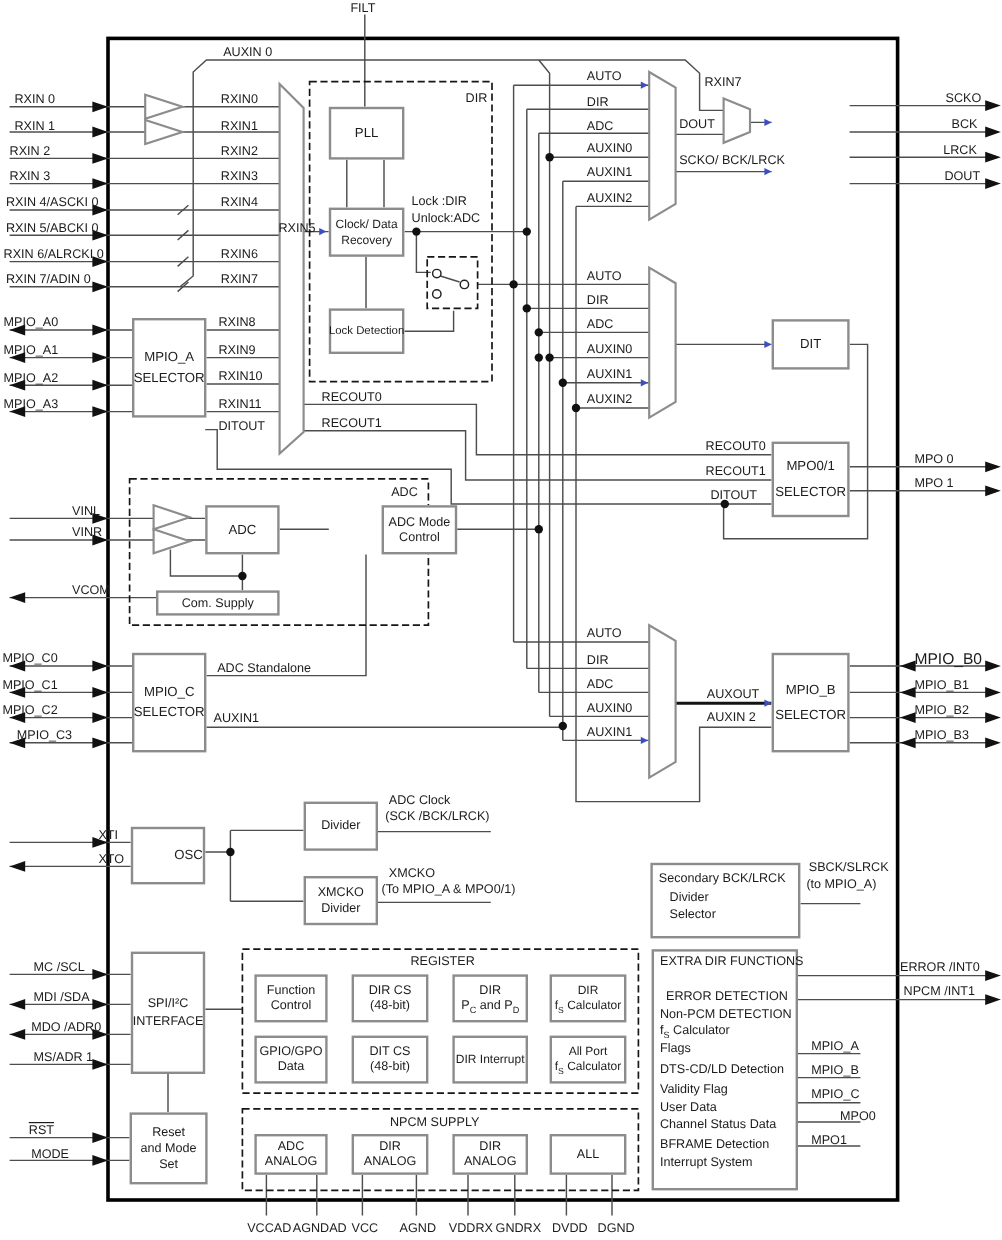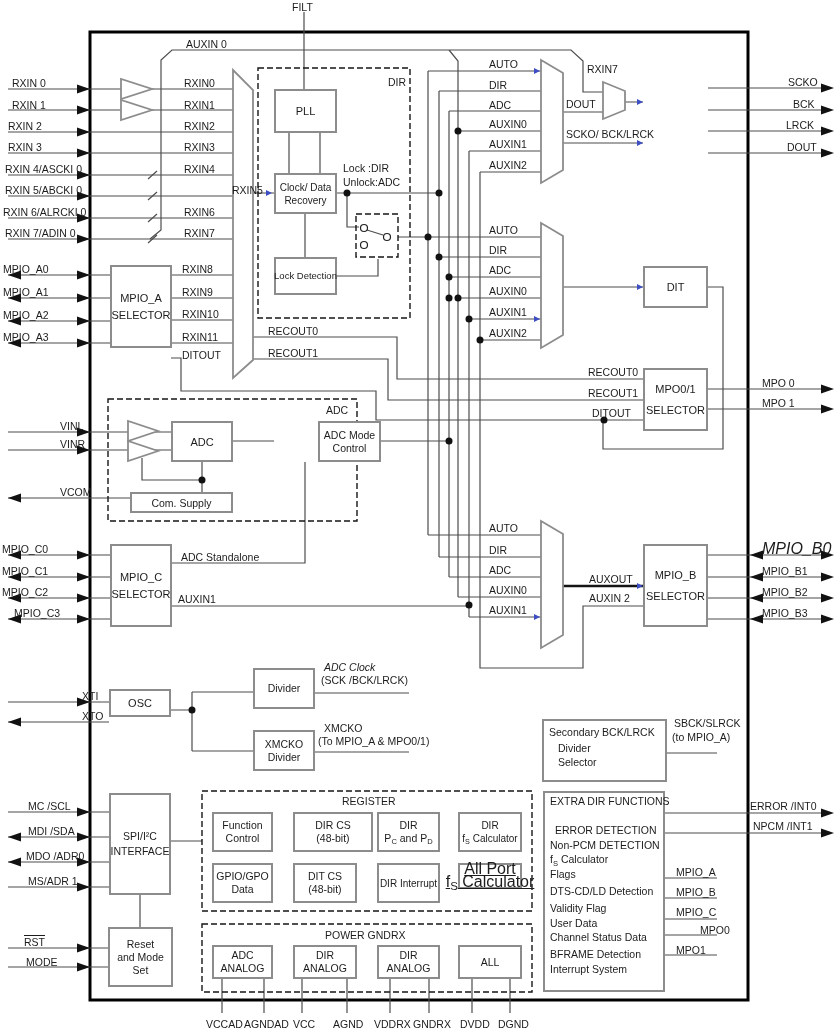--- a/index.html
+++ b/index.html
@@ -193,21 +193,21 @@
       <span>ADC Mode</span>
       <span>Control</span>
     </div>
     <div class="box" style="left: 130px; top: 492px; width: 103px; height: 21px; font-size: 10.5px; line-height: 12px;">
       <span>Com. Supply</span>
     </div>
     <div class="box" style="left: 110px; top: 544px; width: 62px; height: 83px; font-size: 11px; line-height: 17px;">
       <span>MPIO_C</span>
       <span>SELECTOR</span>
     </div>
-    <div class="box" style="left: 109px; top: 689px; width: 62px; height: 28px; font-size: 11px; line-height: 14px;">
+    <div class="box" style="left: 109px; top: 689px; width: 62px; height: 48px; font-size: 11px; line-height: 14px; align-items: flex-end;">
       <span>OSC</span>
     </div>
     <div class="box" style="left: 253px; top: 668px; width: 62px; height: 41px; font-size: 10.5px; line-height: 13px;">
       <span>Divider</span>
     </div>
     <div class="box" style="left: 253px; top: 730px; width: 62px; height: 41px; font-size: 10.5px; line-height: 13px;">
       <span>XMCKO</span>
       <span>Divider</span>
     </div>
     <div class="box" style="left: 109px; top: 793px; width: 62px; height: 102px; font-size: 10.5px; line-height: 15px;">
@@ -229,21 +229,21 @@
     <div class="box" style="left: 643px; top: 544px; width: 65px; height: 83px; font-size: 11px; line-height: 21px;">
       <span>MPIO_B</span>
       <span>SELECTOR</span>
     </div>
     <div class="box" style="left: 542px; top: 719px; width: 125px; height: 63px; font-size: 10.5px; line-height: 14px;"></div>
     <div class="box" style="left: 543px; top: 791px; width: 122px; height: 201px; font-size: 10.5px; line-height: 14px;"></div>
     <div class="box" style="left: 212px; top: 812px; width: 61px; height: 40px; font-size: 10.5px; line-height: 13px;">
       <span>Function</span>
       <span>Control</span>
     </div>
-    <div class="box" style="left: 293px; top: 812px; width: 80px; height: 40px; font-size: 10.5px; line-height: 13px;">
+    <div class="box" style="left: 293px; top: 812px; width: 64px; height: 40px; font-size: 10.5px; line-height: 13px;">
       <span>DIR CS</span>
       <span>(48-bit)</span>
     </div>
     <div class="box" style="left: 377px; top: 812px; width: 63px; height: 40px; font-size: 10.5px; line-height: 13px;">
       <span>DIR</span>
       <span><span>P</span><span class="sub">C</span><span> and P</span><span class="sub">D</span></span>
     </div>
     <div class="box" style="left: 458px; top: 812px; width: 64px; height: 40px; font-size: 10px; line-height: 13px;">
       <span>DIR</span>
       <span><span>f</span><span class="sub">S</span><span> Calculator</span></span>
@@ -252,21 +252,21 @@
       <span>GPIO/GPO</span>
       <span>Data</span>
     </div>
     <div class="box" style="left: 293px; top: 863px; width: 64px; height: 40px; font-size: 10.5px; line-height: 13px;">
       <span>DIT CS</span>
       <span>(48-bit)</span>
     </div>
     <div class="box" style="left: 377px; top: 863px; width: 63px; height: 40px; font-size: 10px; line-height: 13px;">
       <span>DIR Interrupt</span>
     </div>
-    <div class="box" style="left: 458px; top: 863px; width: 64px; height: 26px; font-size: 16px; line-height: 13px; text-decoration: underline;">
+    <div class="box" style="left: 458px; top: 863px; width: 64px; height: 40px; font-size: 10px; line-height: 13px;">
       <span>All Port</span>
       <span><span>f</span><span class="sub">S</span><span> Calculator</span></span>
     </div>
     <div class="box" style="left: 212px; top: 945px; width: 61px; height: 34px; font-size: 10.5px; line-height: 13px;">
       <span>ADC</span>
       <span>ANALOG</span>
     </div>
     <div class="box" style="left: 293px; top: 945px; width: 64px; height: 34px; font-size: 10.5px; line-height: 13px;">
       <span>DIR</span>
       <span>ANALOG</span>
@@ -321,28 +321,28 @@
     <div class="lbl" style="left: 182px; top: 349px; font-size: 10.5px;">DITOUT</div>
     <div class="lbl" style="left: 186px; top: 38px; font-size: 10.5px;">AUXIN 0</div>
     <div class="lbl" style="left: 268px; top: 325px; font-size: 10.5px;">RECOUT0</div>
     <div class="lbl" style="left: 268px; top: 347px; font-size: 10.5px;">RECOUT1</div>
     <div class="lbl" style="left: 388px; top: 76px; font-size: 10.5px;">DIR</div>
     <div class="lbl" style="left: 343px; top: 162px; font-size: 10.5px;">Lock :DIR</div>
     <div class="lbl" style="left: 343px; top: 176px; font-size: 10.5px;">Unlock:ADC</div>
     <div class="lbl" style="left: 326px; top: 404px; font-size: 10.5px;">ADC</div>
     <div class="lbl" style="left: 181px; top: 551px; font-size: 10.5px;">ADC Standalone</div>
     <div class="lbl" style="left: 178px; top: 593px; font-size: 10.5px;">AUXIN1</div>
-    <div class="lbl" style="left: 324px; top: 661px; font-size: 10.5px; font-style: italic;">ADC Clock</div>
+    <div class="lbl" style="left: 324px; top: 661px; font-size: 10.5px;">ADC Clock</div>
     <div class="lbl" style="left: 321px; top: 674px; font-size: 10.5px;">(SCK /BCK/LRCK)</div>
     <div class="lbl" style="left: 324px; top: 722px; font-size: 10.5px;">XMCKO</div>
     <div class="lbl" style="left: 318px; top: 735px; font-size: 10.5px;">(To MPIO_A &amp; MPO0/1)</div>
     <div class="lbl" style="left: 674px; top: 717px; font-size: 10.5px;">SBCK/SLRCK</div>
     <div class="lbl" style="left: 672px; top: 731px; font-size: 10.5px;">(to MPIO_A)</div>
     <div class="lbl" style="left: 342px; top: 795px; font-size: 10.5px;">REGISTER</div>
-    <div class="lbl" style="left: 325px; top: 929px; font-size: 10.5px;">POWER GNDRX</div>
+    <div class="lbl" style="left: 325px; top: 929px; font-size: 10.5px;">NPCM SUPPLY</div>
     <div class="lbl" style="left: 489px; top: 58px; font-size: 10.5px;">AUTO</div>
     <div class="lbl" style="left: 489px; top: 79px; font-size: 10.5px;">DIR</div>
     <div class="lbl" style="left: 489px; top: 99px; font-size: 10.5px;">ADC</div>
     <div class="lbl" style="left: 489px; top: 118px; font-size: 10.5px;">AUXIN0</div>
     <div class="lbl" style="left: 489px; top: 138px; font-size: 10.5px;">AUXIN1</div>
     <div class="lbl" style="left: 489px; top: 159px; font-size: 10.5px;">AUXIN2</div>
     <div class="lbl" style="left: 489px; top: 224px; font-size: 10.5px;">AUTO</div>
     <div class="lbl" style="left: 489px; top: 244px; font-size: 10.5px;">DIR</div>
     <div class="lbl" style="left: 489px; top: 264px; font-size: 10.5px;">ADC</div>
     <div class="lbl" style="left: 489px; top: 285px; font-size: 10.5px;">AUXIN0</div>
@@ -379,21 +379,21 @@
     <div class="lbl" style="left: 676px; top: 886px; font-size: 10.5px;">MPIO_B</div>
     <div class="lbl" style="left: 676px; top: 906px; font-size: 10.5px;">MPIO_C</div>
     <div class="lbl" style="left: 676px; top: 924px; font-size: 10.5px; padding-left: 24px;">MPO0</div>
     <div class="lbl" style="left: 676px; top: 944px; font-size: 10.5px;">MPO1</div>
     <div class="lbl" style="left: 788px; top: 76px; font-size: 10.5px;">SCKO</div>
     <div class="lbl" style="left: 793px; top: 98px; font-size: 10.5px;">BCK</div>
     <div class="lbl" style="left: 786px; top: 119px; font-size: 10.5px;">LRCK</div>
     <div class="lbl" style="left: 787px; top: 141px; font-size: 10.5px;">DOUT</div>
     <div class="lbl" style="left: 762px; top: 377px; font-size: 10.5px;">MPO 0</div>
     <div class="lbl" style="left: 762px; top: 397px; font-size: 10.5px;">MPO 1</div>
-    <div class="lbl" style="left: 762px; top: 543px; font-size: 16px; font-style: italic;">MPIO_B0</div>
+    <div class="lbl" style="left: 762px; top: 543px; font-size: 13px;">MPIO_B0</div>
     <div class="lbl" style="left: 762px; top: 565px; font-size: 10.5px;">MPIO_B1</div>
     <div class="lbl" style="left: 762px; top: 586px; font-size: 10.5px;">MPIO_B2</div>
     <div class="lbl" style="left: 762px; top: 607px; font-size: 10.5px;">MPIO_B3</div>
     <div class="lbl" style="left: 750px; top: 800px; font-size: 10.5px;">ERROR /INT0</div>
     <div class="lbl" style="left: 753px; top: 820px; font-size: 10.5px;">NPCM /INT1</div>
     <div class="lbl" style="left: 206px; top: 1018px; font-size: 10.5px;">VCCAD</div>
     <div class="lbl" style="left: 244px; top: 1018px; font-size: 10.5px;">AGNDAD</div>
     <div class="lbl" style="left: 293px; top: 1018px; font-size: 10.5px;">VCC</div>
     <div class="lbl" style="left: 333px; top: 1018px; font-size: 10.5px;">AGND</div>
     <div class="lbl" style="left: 374px; top: 1018px; font-size: 10.5px;">VDDRX</div>

